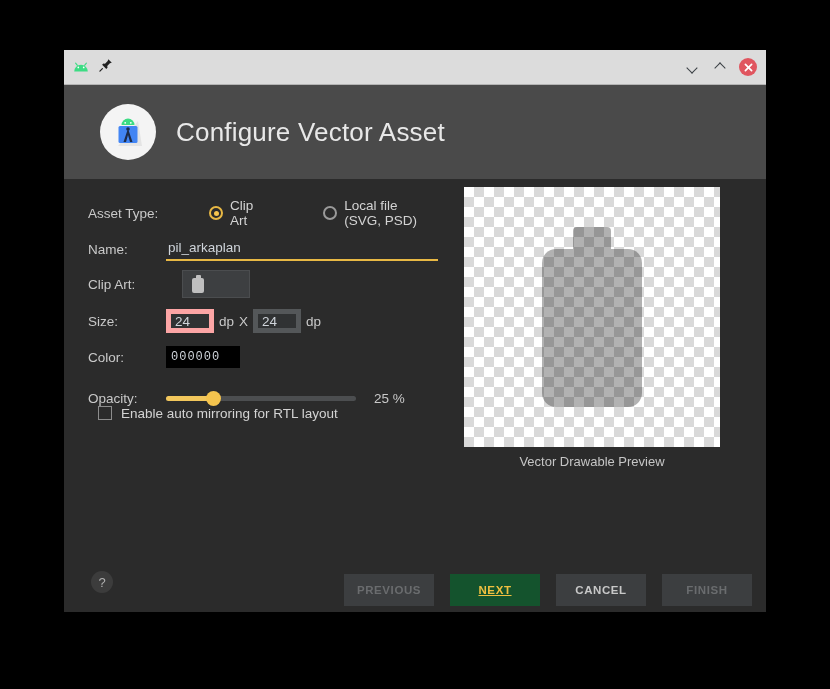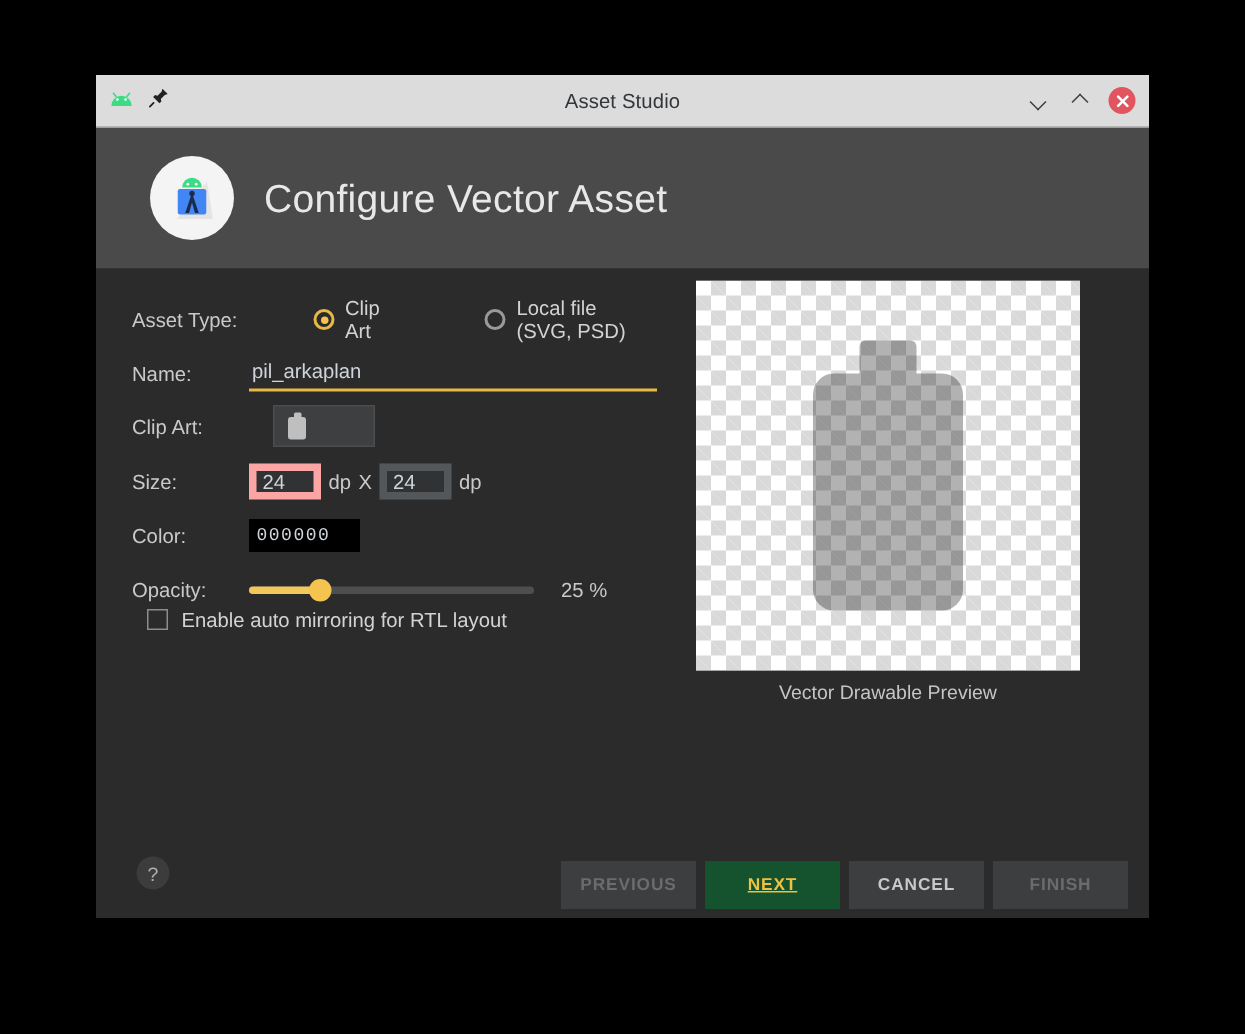--- a/index.html
+++ b/index.html
@@ -421,21 +421,21 @@
     color: #b0b0b0;
     font-size: 13px;
     display: flex;
     align-items: center;
     justify-content: center;
     margin-left: 13px;
   }
   .btns {
     margin-left: auto;
     display: flex;
-    gap: 6px;
+    gap: 16px;
     margin-top: 16px;
   }
   .btn {
     min-width: 90px;
     height: 32px;
     background: #3c3e40;
     border: none;
     color: #c8c8c8;
     font-size: 11.5px;
     font-weight: bold;
@@ -467,21 +467,20 @@
           </svg>
         </span>
         <span>
           <svg width="14" height="14" viewBox="0 0 14 14">
             <path d="M9.3 1.2 L12.8 4.7 L10.9 5.3 L8.2 8 L8.6 9.6 L7.3 10.9 L3.1 6.7 L4.4 5.4 L6 5.8 L8.7 3.1 Z" fill="#222222"></path>
             <line x1="3.4" y1="10.6" x2="0.9" y2="13.1" stroke="#222222" stroke-width="1.2" stroke-linecap="round"></line>
           </svg>
         </span>
       </div>
 
-      <div class="tb-title">Asset Studio</div>
 
       <div class="tb-right">
         <div class="tb-btn">
           <span class="chev"></span>
         </div>
         <div class="tb-btn">
           <span class="chev up"></span>
         </div>
         <div class="closebtn">
           <svg width="9" height="9" viewBox="0 0 9 9">
@@ -545,21 +544,21 @@
           <span class="xsep">X</span>
           <input class="sizefield second" type="text" value="24" style="">
           <span class="unit">dp</span>
         </div>
 
         <div class="row" style="margin-bottom:10px;">
           <div class="lbl">Color:</div>
           <input class="colorfield" type="text" value="000000" style="">
         </div>
 
-        <div class="row" style="margin-bottom:0;">
+        <div class="row" style="margin-bottom:0;align-items:flex-end;">
           <div class="lbl">Opacity:</div>
           <div class="slider">
             <span class="track"></span>
             <span class="track-fill"></span>
             <span class="knob"></span>
           </div>
           <span class="opval">25 %</span>
         </div>
 
         <div class="cbrow">

